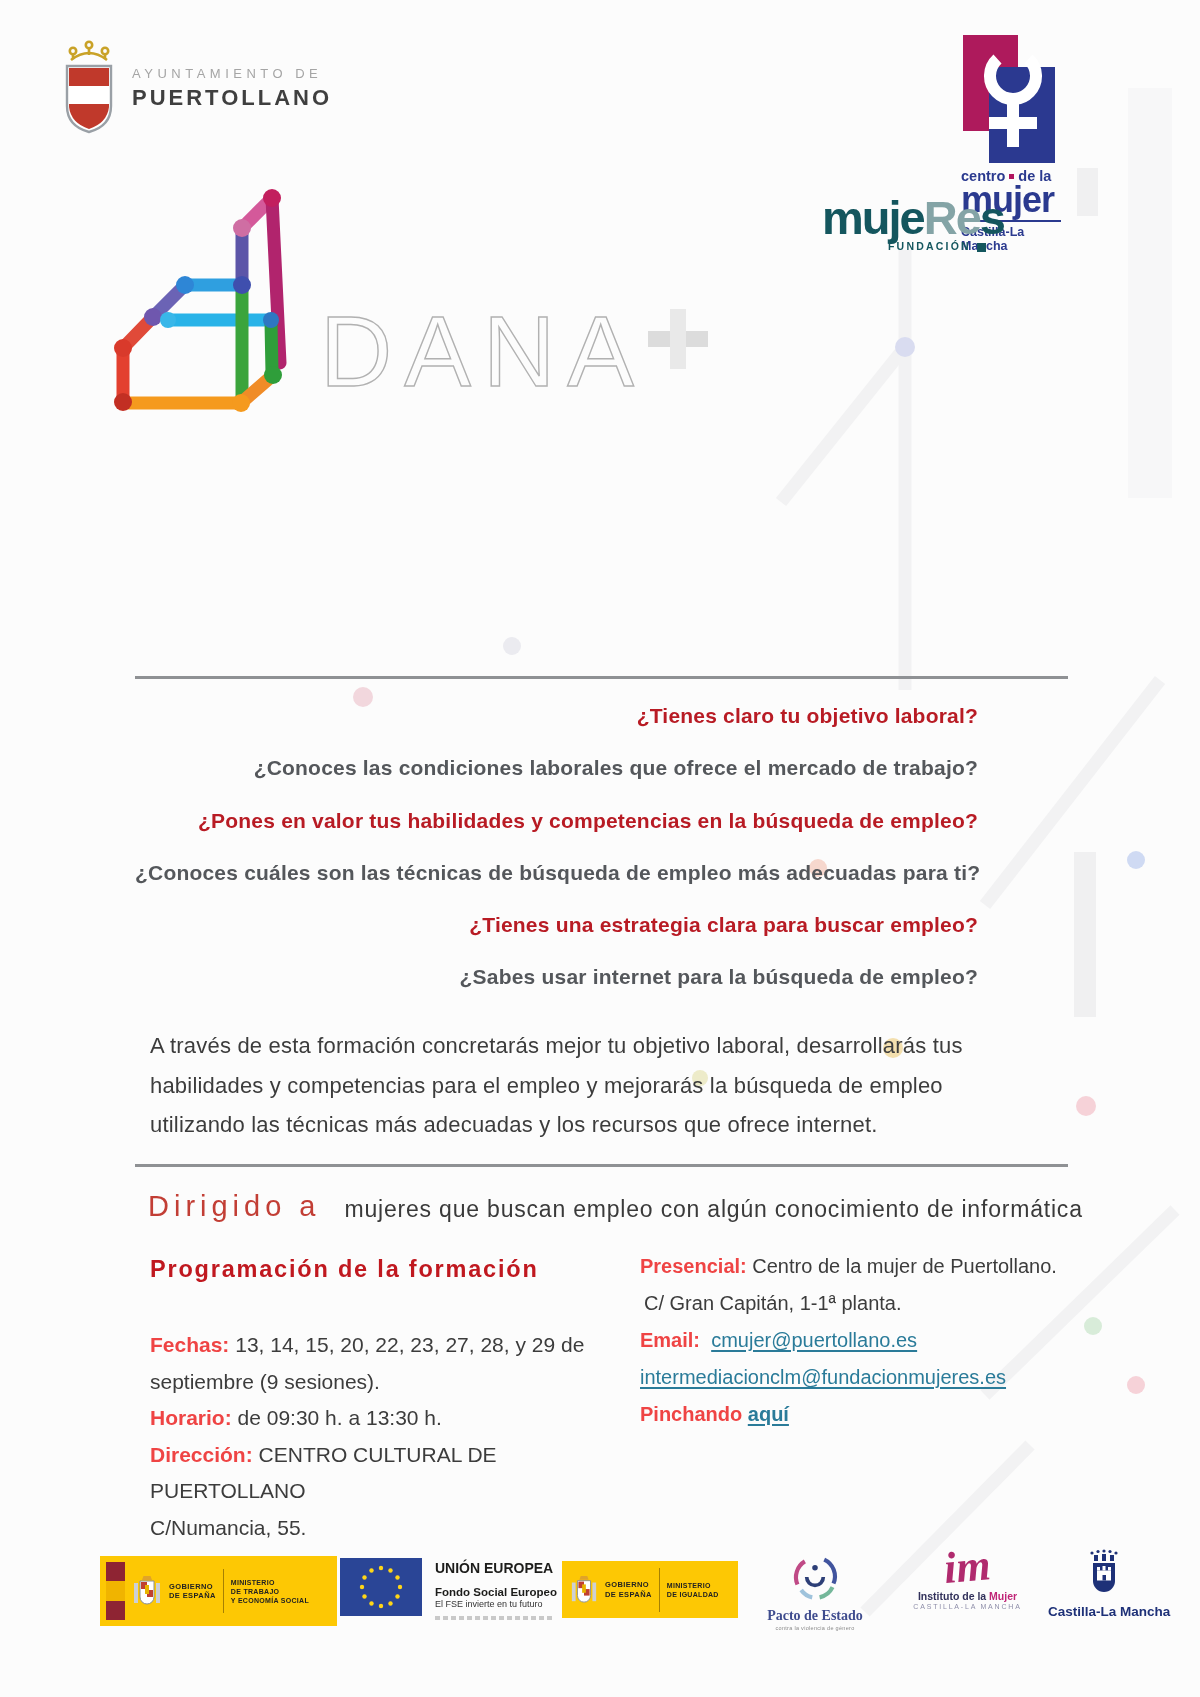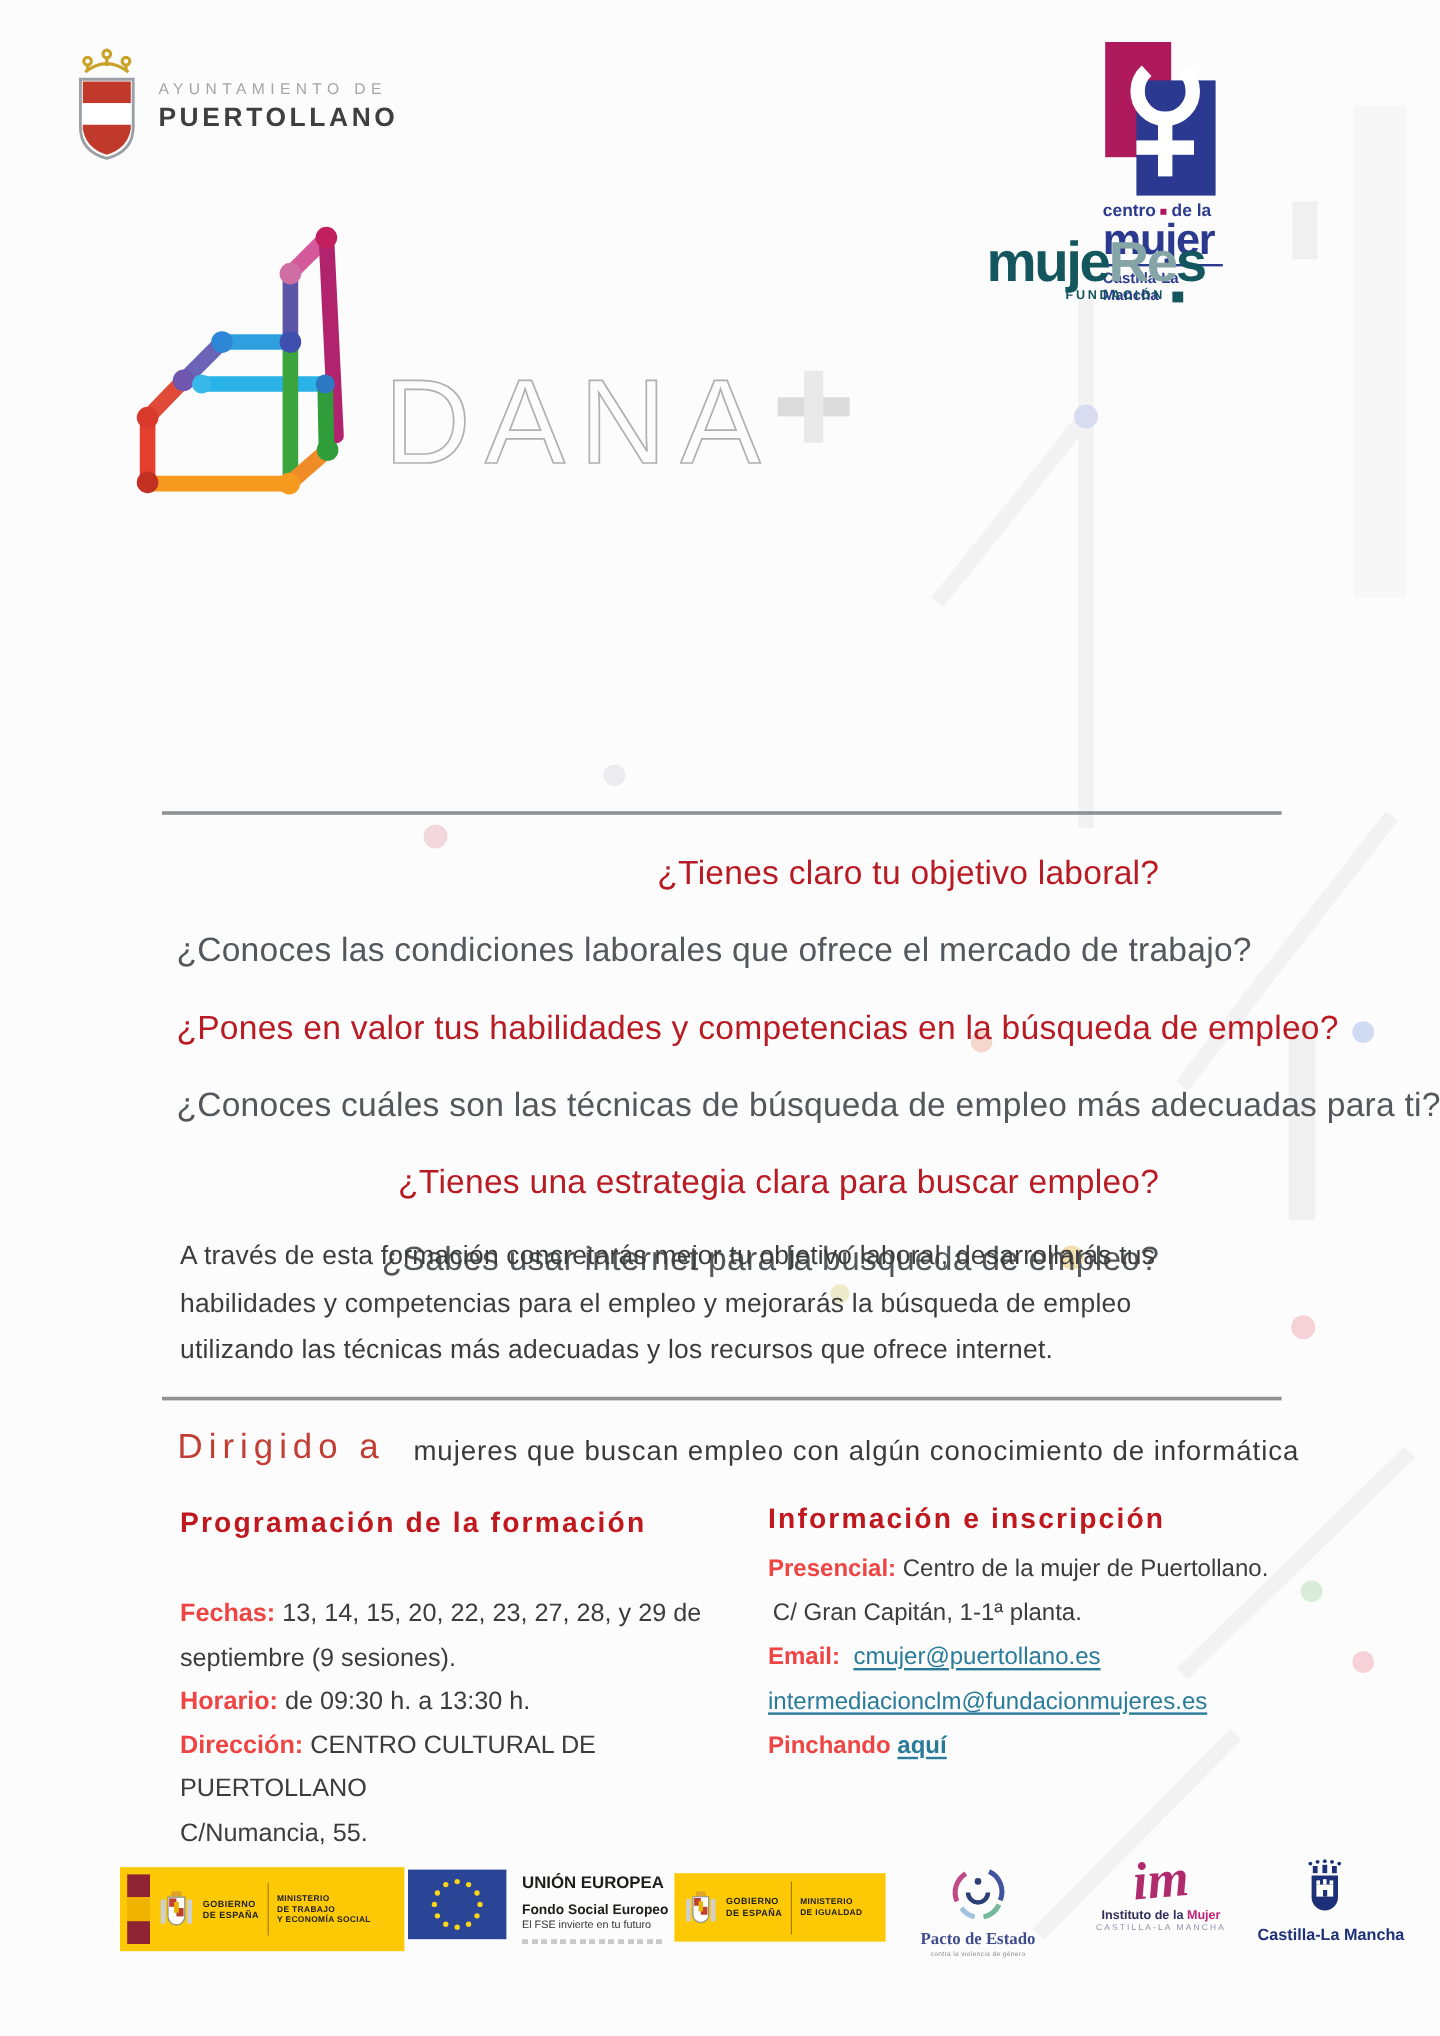--- a/index.html
+++ b/index.html
@@ -9,21 +9,21 @@
   .abs{position:absolute}
   .bg{position:absolute;left:0;top:0;pointer-events:none}
 
   
   .ayto{left:64px;top:38px;display:flex;gap:18px}
   .ayto-text{padding-top:28px}
   .ayto-small{font-size:13px;letter-spacing:4.5px;color:#a5a5a5;font-weight:400}
   .ayto-big{font-size:22px;letter-spacing:3px;color:#3f3f3f;font-weight:700;margin-top:4px}
 
   
-  .centro{left:919px;top:33px;width:100px}
+  .centro{left:961px;top:33px;width:100px}
   .centro-mark{display:block}
   .centro-line1{display:flex;align-items:center;gap:4px;font-size:14.5px;font-weight:700;color:#2b3a8f;margin-top:3px}
   .centro-dot{width:5px;height:5px;background:#b0145f;display:inline-block}
   .centro-big{font-size:36px;font-weight:700;color:#2b3a8f;line-height:32px;letter-spacing:-1px}
   .centro-rule{height:2px;background:#2b3a8f;margin:4px 0 3px}
   .centro-region{font-size:12.5px;font-weight:700;color:#2b3a8f}
 
   
   .fundacion{left:822px;top:197px;width:210px}
   .fundacion-word{font-size:47px;font-weight:700;letter-spacing:-2px;line-height:42px}
@@ -37,21 +37,21 @@
 
   
   .title{left:133px;top:466px;width:935px;text-align:center;color:#b22026;
          font-size:34px;letter-spacing:1.5px;line-height:57px;font-weight:400}
 
   .rule{left:135px;width:933px;height:3px;background:#8f9194}
   .rule1{top:676px}.rule2{top:1164px}
 
   
   .questions{left:135px;top:690px;width:843px;text-align:right}
-  .q{margin:12px;font-weight:400;font-size:28px;line-height:52.3px;letter-spacing:0.2px;white-space:nowrap}
+  .q{margin:0;font-weight:700;font-size:21px;line-height:52.3px;letter-spacing:0.2px;white-space:nowrap}
   .q-red{color:#b81b24}.q-gray{color:#54575b}
 
   
   .intro{left:150px;top:1026px;width:868px;font-size:22px;line-height:39.5px;color:#3c3c3c;letter-spacing:0.2px}
 
   
   .dirigido{left:148px;top:1190px;display:flex;align-items:flex-end;gap:24px;white-space:nowrap}
   .dirigido-label{font-size:29px;color:#c23e35;letter-spacing:5px}
   .dirigido-text{font-size:23px;color:#3a3a3a;letter-spacing:0.8px}
 
@@ -242,21 +242,20 @@
 
   <div class="abs col-left">
     <h3 class="sec">Programación de la formación</h3>
     <p><span class="lbl">Fechas:</span> <span>13, 14, 15, 20, 22, 23, 27, 28, y 29 de septiembre (9 sesiones).</span></p>
     <p><span class="lbl">Horario:</span> <span>de 09:30 h. a 13:30 h.</span></p>
     <p><span class="lbl">Dirección:</span> <span>CENTRO CULTURAL DE PUERTOLLANO</span></p>
     <p>C/Numancia, 55.</p>
   </div>
 
   <div class="abs col-right">
-    <h3 class="sec">Información e inscripción</h3>
     <p><span class="lbl">Presencial:</span> <span>Centro de la mujer de Puertollano.</span></p>
     <p class="indent">C/ Gran Capitán, 1-1ª planta.</p>
     <p><span class="lbl">Email:</span>&nbsp; <a class="link" href="#">cmujer@puertollano.es</a></p>
     <p><a class="link" href="#">intermediacionclm@fundacionmujeres.es</a></p>
     <p><span class="lbl">Pinchando</span> <a class="link link-b" href="#">aquí</a></p>
   </div>
 
   <div class="abs f-trabajo">
     <div class="flag-strip">
         <div class="b1"></div>

